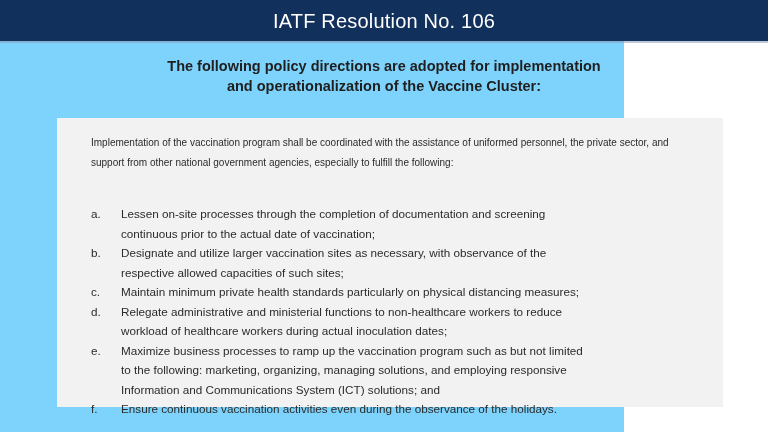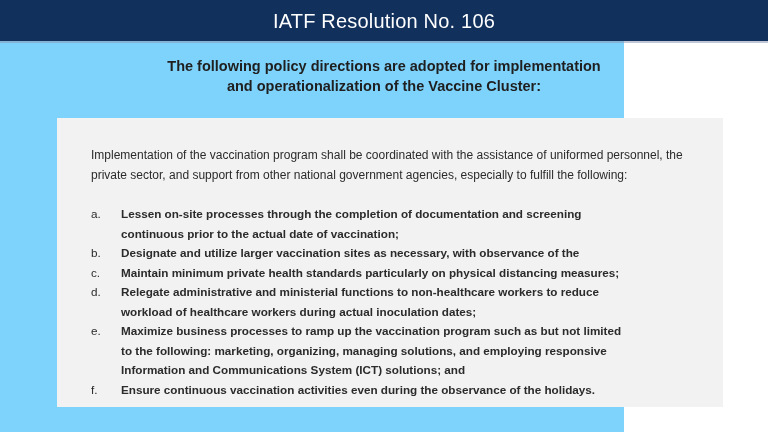--- a/index.html
+++ b/index.html
@@ -89,23 +89,23 @@
     top: 118px;
     width: 666px;
     height: 289px;
     background: #f2f2f2;
     box-sizing: border-box;
   }
 
   .intro {
     position: absolute;
     left: 34px;
-    top: 28px;
+    top: 15px;
     width: 600px;
-    font-size: 12px;
+    font-size: 10px;
     line-height: 19.5px;
     color: #2b2b2b;
   }
 
   .list {
     position: absolute;
     left: 34px;
     top: 86px;
     width: 614px;
   }
@@ -121,21 +121,20 @@
     color: #2b2b2b;
   }
   .item-text {
     flex: 1 1 auto;
     font-size: 11.7px;
     line-height: 19.5px;
     color: #2b2b2b;
   }
   .item-text .ln {
     display: block;
-    font-weight: bold;
   }
 </style>
 </head>
 <body>
 
 <div class="slide">
 
   <div class="header-bar">
     <div class="header-title">IATF Resolution No. 106</div>
   </div>
@@ -163,20 +162,21 @@
         <div class="item-text">
           <span class="ln">Lessen on-site processes through the completion of documentation and screening</span>
           <span class="ln">continuous prior to the actual date of vaccination;</span>
         </div>
       </div>
 
       <div class="list-item">
         <div class="item-marker">b.</div>
         <div class="item-text">
           <span class="ln">Designate and utilize larger vaccination sites as necessary, with observance of the</span>
+          <span class="ln">respective allowed capacities of such sites;</span>
         </div>
       </div>
 
       <div class="list-item">
         <div class="item-marker">c.</div>
         <div class="item-text">
           <span class="ln">Maintain minimum private health standards particularly on physical distancing measures;</span>
         </div>
       </div>
 

